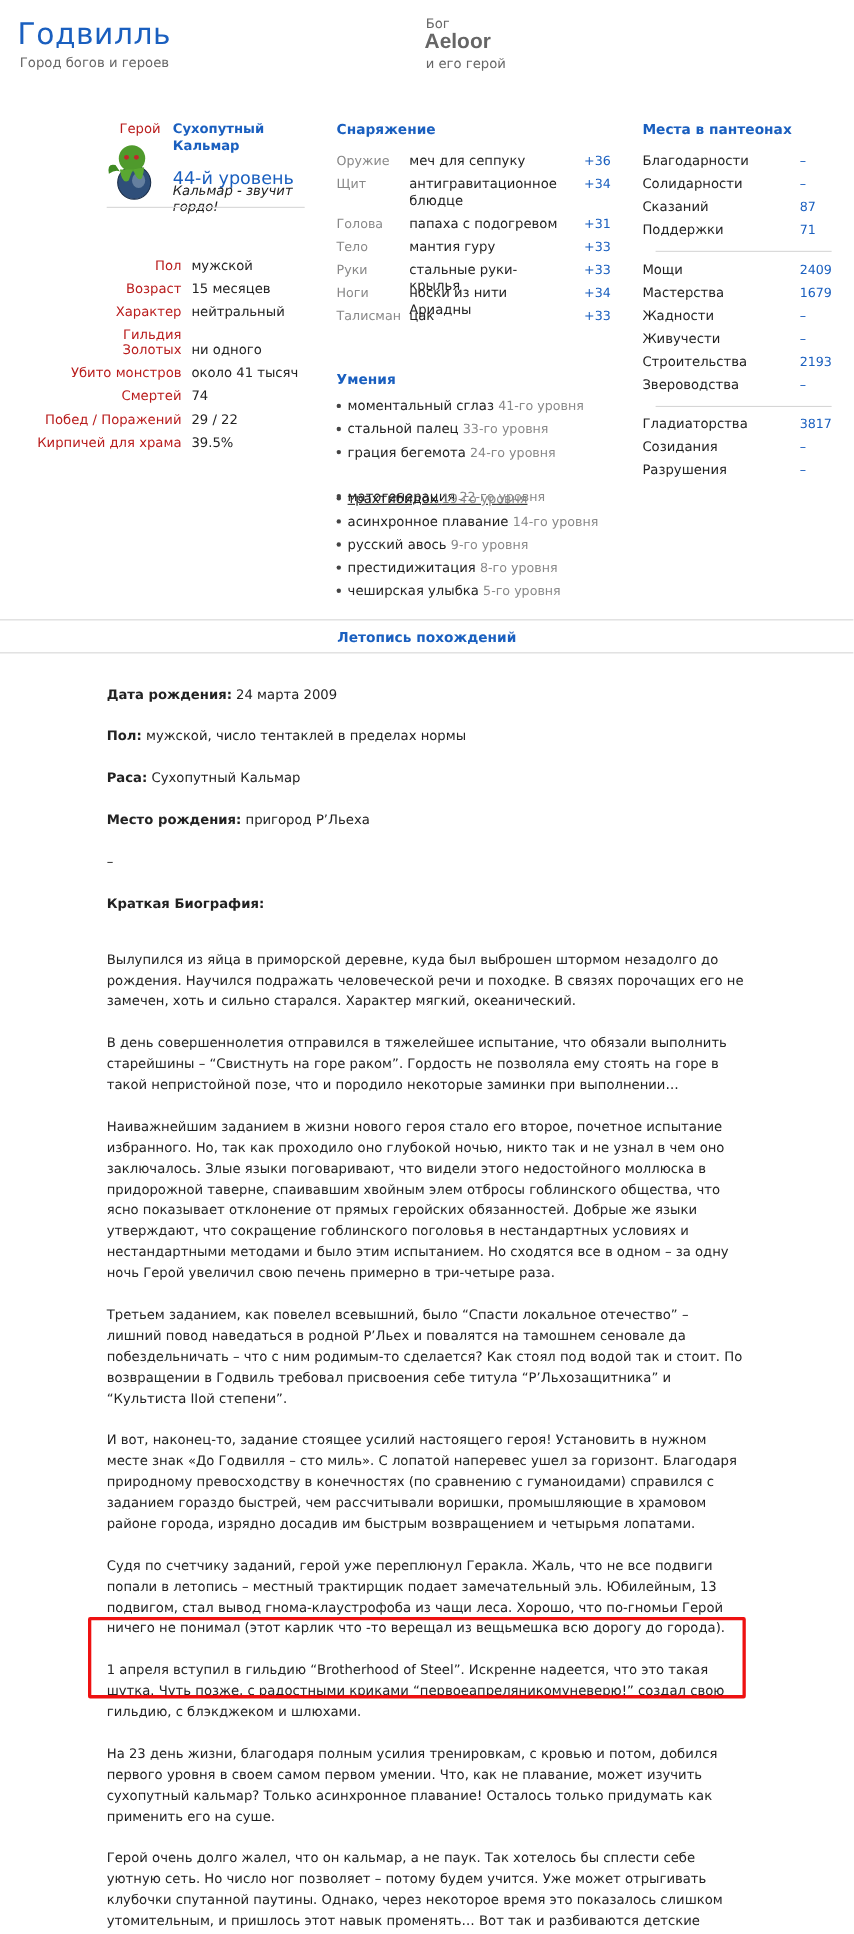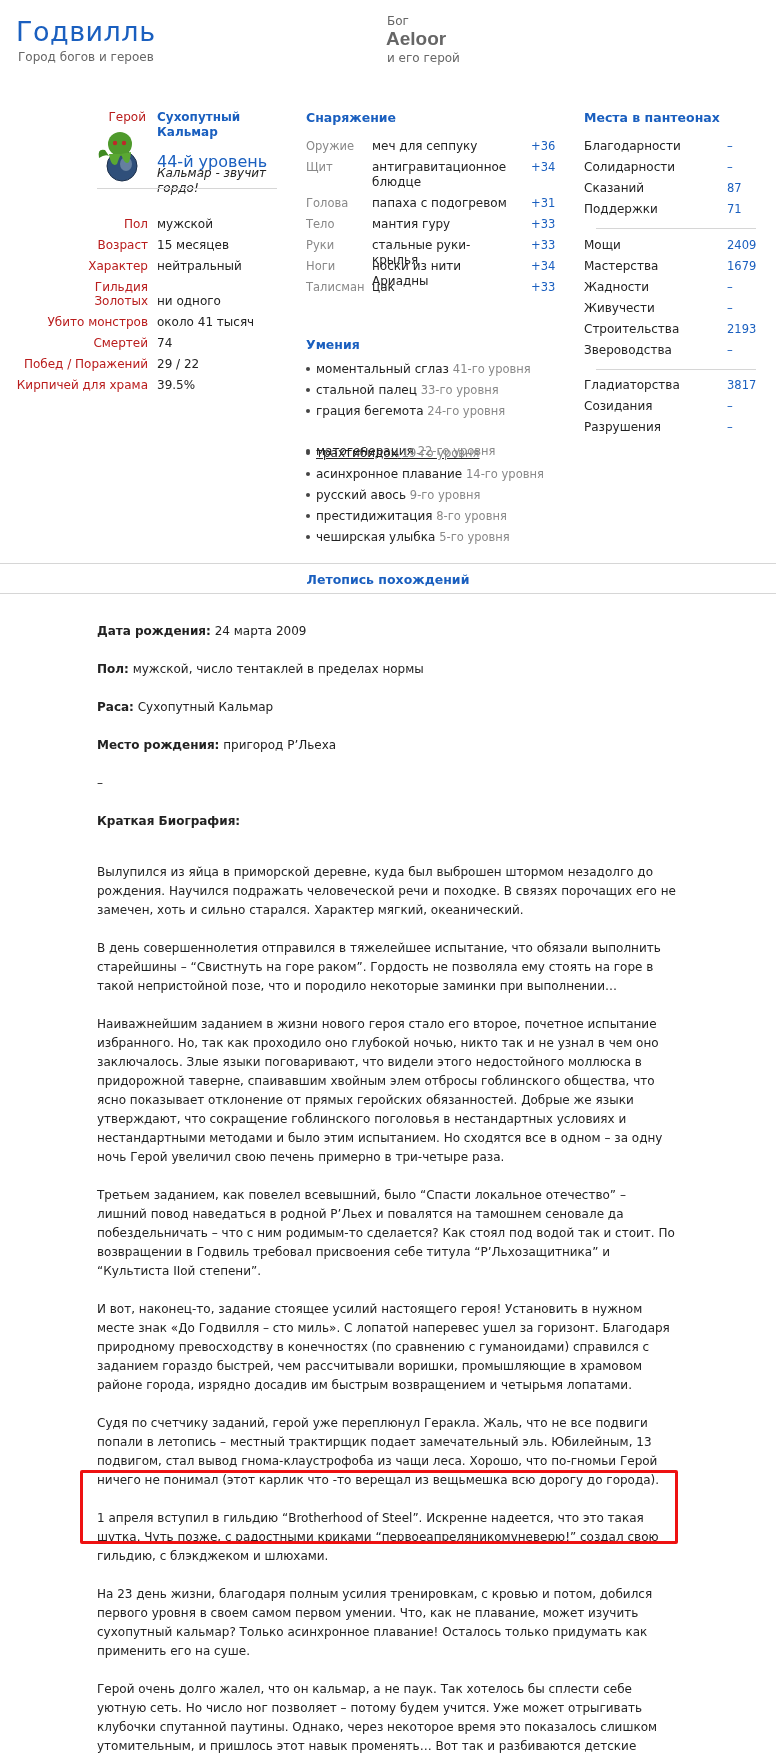--- a/index.html
+++ b/index.html
@@ -14,21 +14,21 @@
 
   .lbl { color:#b91c1c; font-size:12px; text-align:right; }
   .val { color:#222; font-size:12px; }
   .hero-lbl { left:84px; width:62px; top:110px; }
   .hero-name { left:157px; top:110px; width:120px; font-weight:bold; color:#1a5fbf; font-size:12px; line-height:15px; }
   .hero-level { left:157px; top:152px; color:#1a5fbf; font-size:16px; }
   .hero-motto { left:157px; top:166px; width:125px; font-style:italic; font-size:12px; line-height:15px; }
   .avatar { left:95px; top:128px; width:50px; height:52px; }
   .hr { position:absolute; height:1px; background:#d6d6d6; }
 
-  .stat-row { position:absolute; left:0; width:300px; height:20px; }
+  .stat-row { position:absolute; left:17px; width:300px; height:20px;margin-top:17px; }
   .stat-row .lbl { position:absolute; right:152px; width:150px; top:0; }
   .stat-row .val { position:absolute; left:157px; top:0; }
 
   .sec-title { color:#1a5fbf; font-weight:bold; font-size:12.5px; }
   .eq-row { position:absolute; left:306px; width:260px; }
   .eq-row .slot { position:absolute; left:0; color:#888; font-size:11.5px; }
   .eq-row .item { position:absolute; left:66px; width:140px; font-size:12px; line-height:15px; color:#222; }
   .eq-row .bonus { position:absolute; left:225px; color:#1a5fbf; font-size:11.5px; }
 
   .skill { position:absolute; left:306px; font-size:12px; color:#222; white-space:nowrap; }

